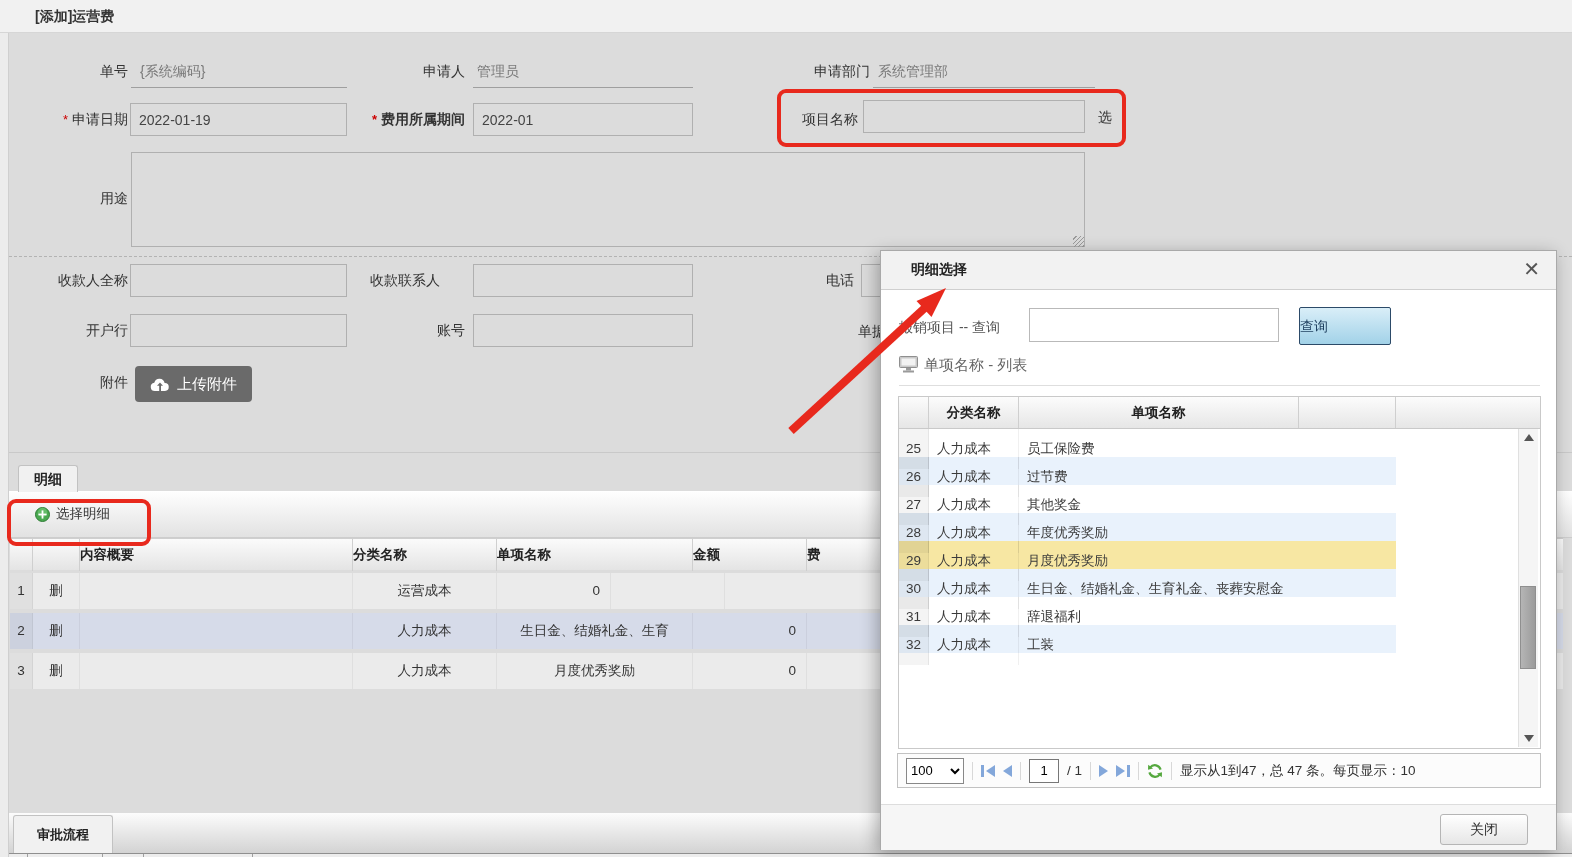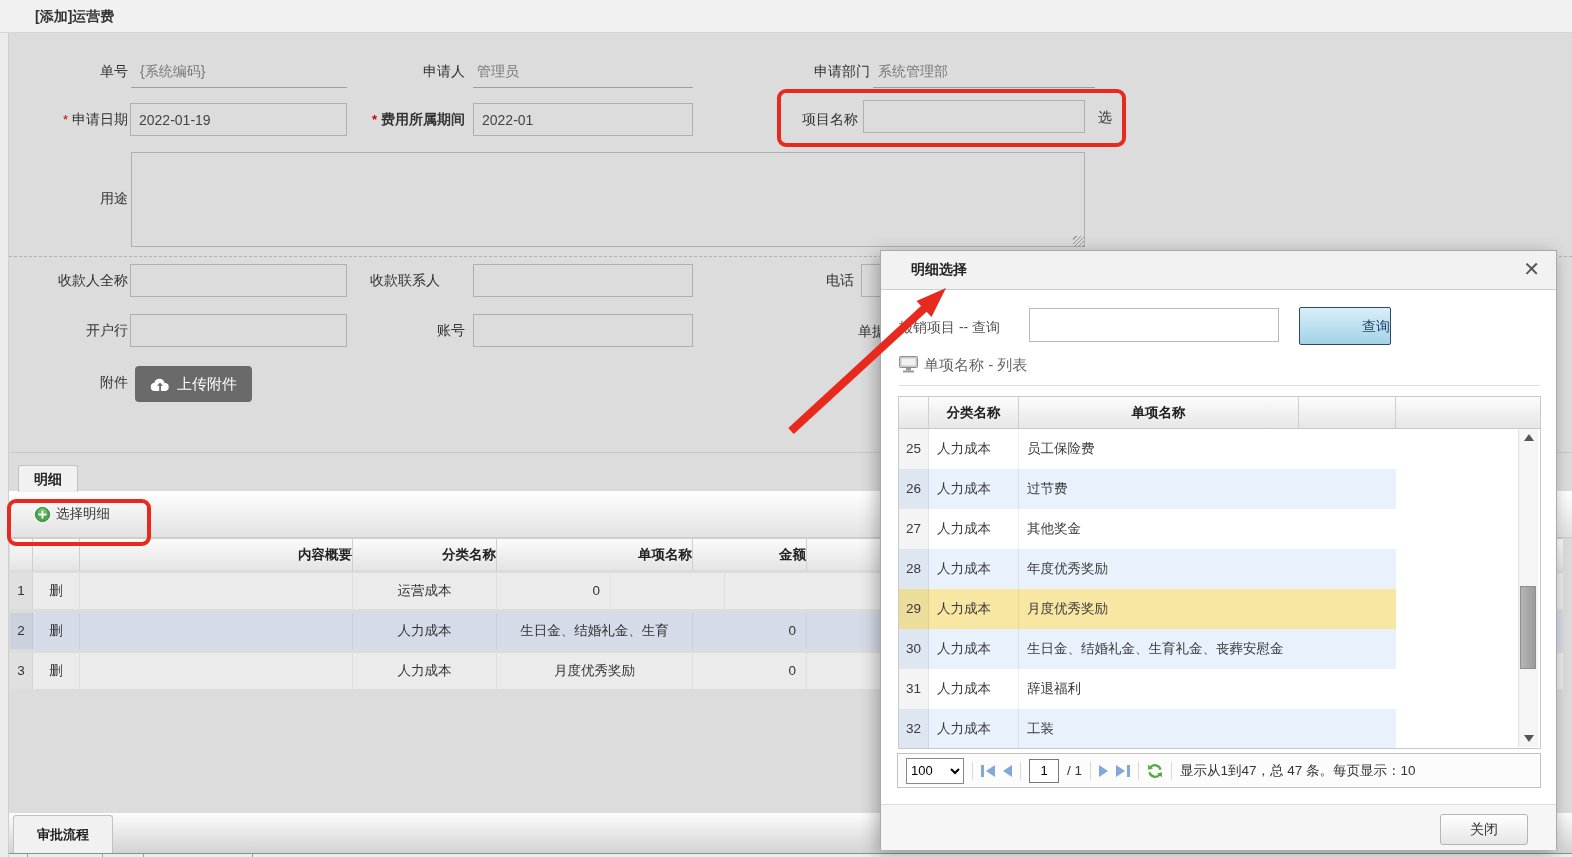--- a/index.html
+++ b/index.html
@@ -32,21 +32,21 @@
   .tab{position:absolute;box-sizing:border-box;background:#f1f1f1;border:1px solid #c2c2c2;
        border-bottom:none;border-radius:3px 3px 0 0;font-weight:bold;color:#222;text-align:center;z-index:2;}
   .tabbar{position:absolute;left:9px;width:1563px;background:linear-gradient(#fcfcfc,#d3d3d3);}
   .toolbar{position:absolute;left:9px;top:491px;width:1563px;height:47px;box-sizing:border-box;
            background:linear-gradient(#fefefe,#e2e2e2);border-top:1px solid #fff;border-bottom:1px solid #cdcdcd;}
   .sel-detail{position:absolute;left:26px;top:13px;display:flex;align-items:center;gap:6px;
               font-size:13.5px;color:#333;cursor:pointer;}
   
   .mt-head{position:absolute;left:10px;top:538px;width:1553px;height:32px;display:flex;
            background:linear-gradient(#fbfbfb,#e4e4e4);border-top:1px solid #cfcfcf;box-sizing:border-box;}
-  .mt-head .c{height:32px;line-height:32px;text-align:right;font-size:13.5px;font-weight:bold;
+  .mt-head .c{height:32px;line-height:32px;text-align:left;font-size:13.5px;font-weight:bold;
               color:#222;border-right:1px solid #cfcfcf;box-sizing:border-box;overflow:hidden;}
   .mt-row{position:absolute;left:10px;width:1553px;height:36px;display:flex;background:#ebebeb;}
   .mt-row.sel{background:#d6dbe9;}
   .mt-row .c{height:36px;line-height:36px;text-align:center;font-size:13.5px;color:#333;
              border-right:1px solid rgba(0,0,0,0.05);box-sizing:border-box;overflow:hidden;white-space:nowrap;}
   .mt-row .num{background:rgba(0,0,0,0.045);}
   .mt-row .amt{text-align:right;padding-right:10px;}
   .w0{width:23px;}.w1{width:47px;}.w2{width:273px;}.w3{width:144px;}.w4{width:196px;}.w5{width:114px;}
   .wf{flex:1;border-right:none!important;}
   
@@ -61,30 +61,30 @@
   .m-head{position:absolute;left:0;top:0;width:100%;height:39px;background:#f2f2f2;
           border-bottom:1px solid #cfcfcf;box-sizing:border-box;}
   .m-title{position:absolute;left:30px;top:10px;font-size:14px;font-weight:bold;color:#222;}
   .m-close{position:absolute;right:16px;top:7px;font-size:20px;color:#555;cursor:pointer;line-height:22px;}
   .m-search-lbl{position:absolute;left:18px;top:68px;font-size:14px;color:#555;}
   .m-search-inp{position:absolute;left:148px;top:57px;width:250px;height:34px;box-sizing:border-box;
                 border:1px solid #b9b9b9;background:#fff;font:14px "Liberation Sans","DejaVu Sans",sans-serif;
                 padding:0 6px;outline:none;}
   .m-query-btn{position:absolute;left:418px;top:56px;width:92px;height:38px;box-sizing:border-box;
                background:linear-gradient(#d9eef8,#a2d2e8);border:1px solid #2c4a68;border-radius:2px;
-               font-size:14px;color:#1c3c5c;text-align:right;line-height:36px;cursor:pointer;}
+               font-size:14px;color:#1c3c5c;text-align:left;line-height:36px;cursor:pointer;}
   .m-list-title{position:absolute;left:43px;top:105px;font-size:15px;color:#666;}
   .m-list-uline{position:absolute;left:18px;top:134px;width:641px;height:1px;background:#dedede;}
   .g-head{position:absolute;left:17px;top:145px;width:643px;height:33px;display:flex;box-sizing:border-box;
           background:linear-gradient(#fcfcfc,#e6e6e6);border:1px solid #c9c9c9;}
   .g-head .c{height:31px;line-height:31px;text-align:center;font-size:13.5px;font-weight:bold;color:#222;
              border-right:1px solid #cfcfcf;box-sizing:border-box;}
   .g-body{position:absolute;left:17px;top:178px;width:643px;height:320px;box-sizing:border-box;
           background:#fff;border:1px solid #c9c9c9;border-top:none;overflow:hidden;}
-  .g-row{width:497px;height:40px;display:flex;cursor:pointer;}
+  .g-row{width:497px;height:28px;display:flex;cursor:pointer;}
   .g-row .c{height:40px;line-height:40px;font-size:13.5px;color:#3a3a3a;box-sizing:border-box;
             border-right:1px solid rgba(0,0,0,0.06);overflow:hidden;white-space:nowrap;}
   .g-row .num{width:30px;text-align:center;background:rgba(0,0,0,0.045);}
   .g-row .cat{width:90px;padding-left:8px;}
   .g-row .itm{width:377px;padding-left:8px;border-right:none;}
   .g-row.rb{background:#e9f2fc;}
   .g-row.ry{background:#f7e7a3;}
   .gw0{width:30px;}.gw1{width:90px;}.gw2{width:280px;}.gw3{width:97px;}.gwf{flex:1;border-right:none!important;}
   
   .sbar{position:absolute;left:619px;top:0;width:20px;height:318px;background:#f5f5f5;

